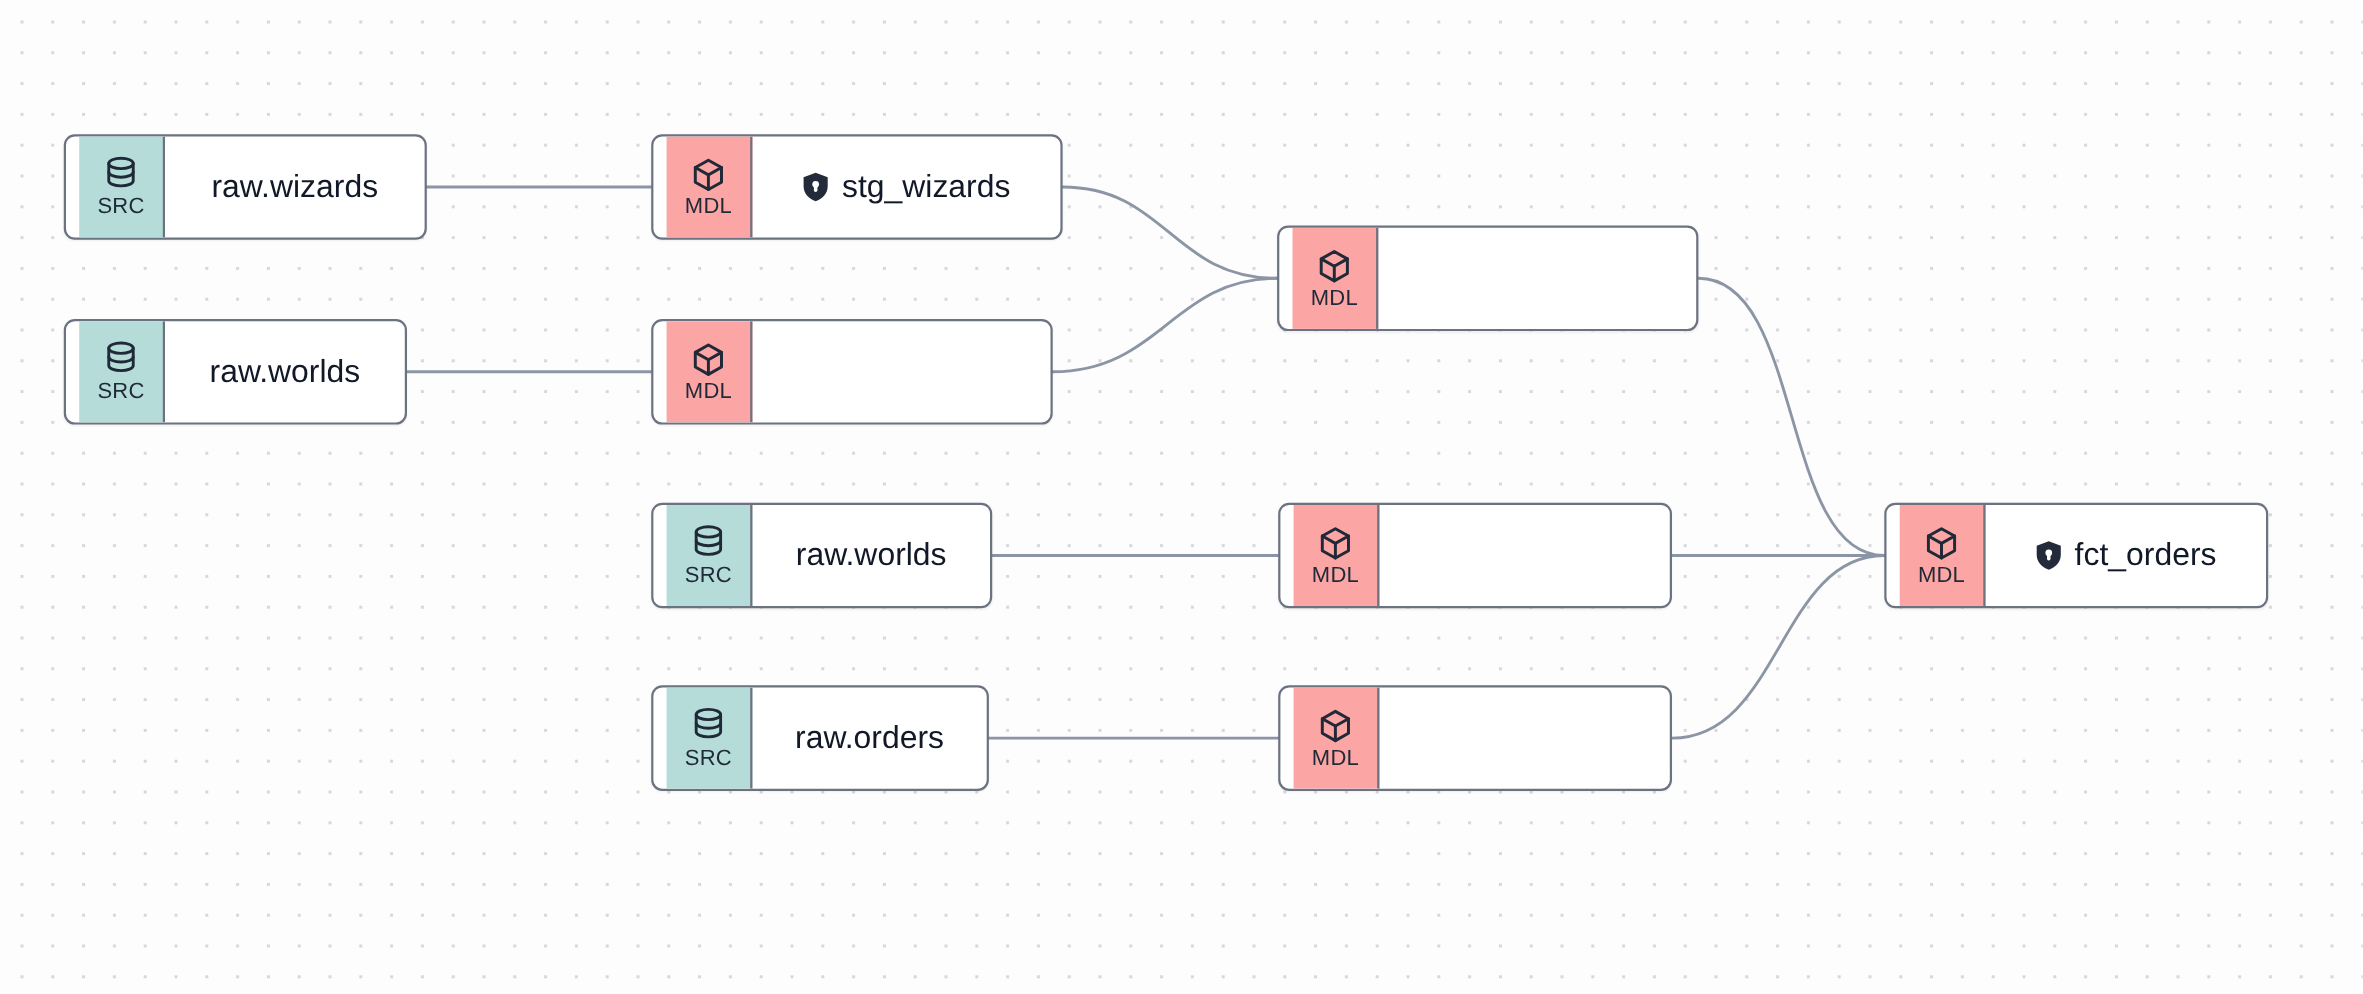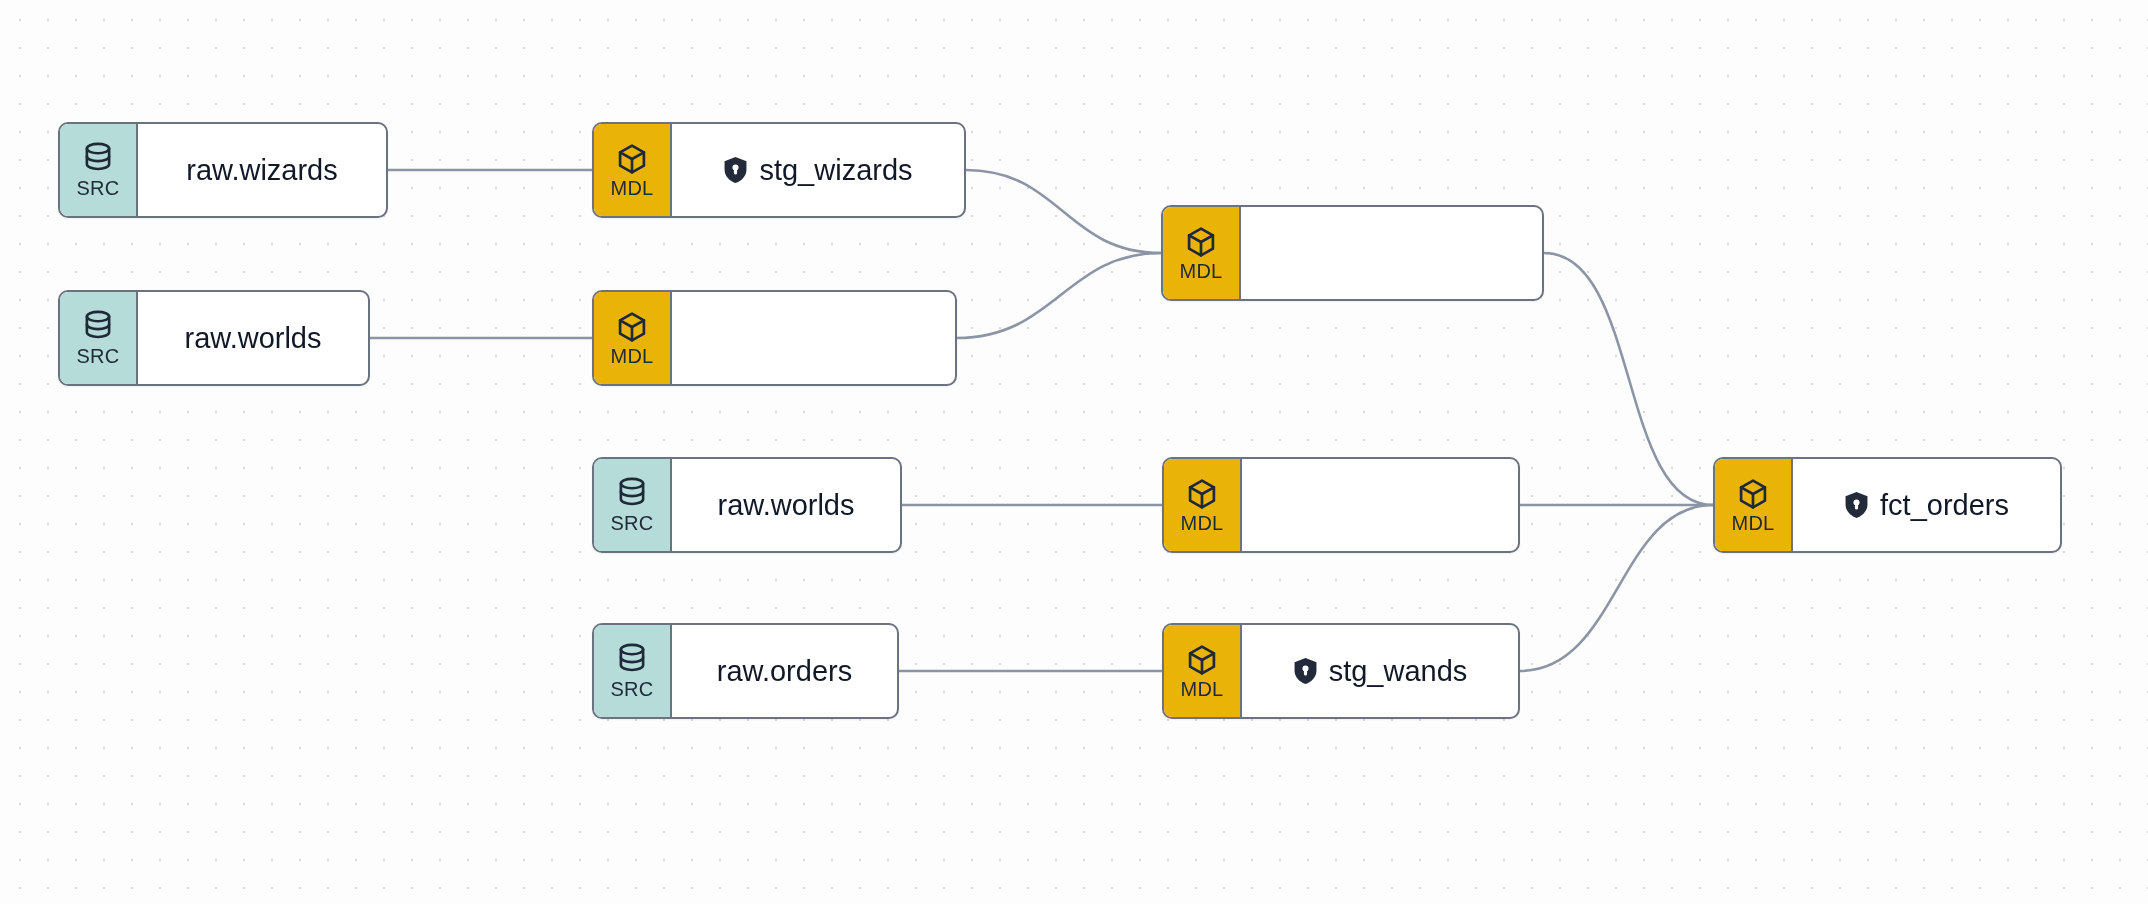--- a/index.html
+++ b/index.html
@@ -46,23 +46,24 @@
   .node-badge {
     width: 78px;
     flex: 0 0 78px;
     display: flex;
     flex-direction: column;
     align-items: center;
     justify-content: center;
     gap: 1px;
     border-right: 2px solid #6b7280;
     box-sizing: border-box;
+    margin-left: 12px;
   }
   .node.src .node-badge { background: #b5dcd8; }
-  .node.mdl .node-badge { background: #eab308; }
+  .node.mdl .node-badge { background: #fca5a5; }
 
   .node-badge .badge-icon {
     display: block;
     line-height: 0;
   }
   .node-badge .badge-text {
     font-size: 20px;
     line-height: 22px;
     color: #1f2937;
     letter-spacing: 0.2px;
@@ -231,61 +232,51 @@
     <div class="node-badge">
       <span class="badge-icon">
         <svg width="34" height="34" viewBox="0 0 24 24" fill="none" stroke="#1f2937" stroke-width="1.9" stroke-linecap="round" stroke-linejoin="round">
           <path d="M12 2.6 L20.4 7.3 L12 12 L3.6 7.3 Z"></path>
           <path d="M3.6 7.3 V16.7 L12 21.4 V12"></path>
           <path d="M20.4 7.3 V16.7 L12 21.4"></path>
         </svg>
       </span>
       <span class="badge-text">MDL</span>
     </div>
+  </div>
+
+  <div class="node mdl" style="left:1161px; top:205px; width:383px;">
+    <div class="node-badge">
+      <span class="badge-icon">
+        <svg width="34" height="34" viewBox="0 0 24 24" fill="none" stroke="#1f2937" stroke-width="1.9" stroke-linecap="round" stroke-linejoin="round">
+          <path d="M12 2.6 L20.4 7.3 L12 12 L3.6 7.3 Z"></path>
+          <path d="M3.6 7.3 V16.7 L12 21.4 V12"></path>
+          <path d="M20.4 7.3 V16.7 L12 21.4"></path>
+        </svg>
+      </span>
+      <span class="badge-text">MDL</span>
+    </div>
+  </div>
+
+  <div class="node mdl" style="left:1713px; top:457px; width:349px;">
+    <div class="node-badge">
+      <span class="badge-icon">
+        <svg width="34" height="34" viewBox="0 0 24 24" fill="none" stroke="#1f2937" stroke-width="1.9" stroke-linecap="round" stroke-linejoin="round">
+          <path d="M12 2.6 L20.4 7.3 L12 12 L3.6 7.3 Z"></path>
+          <path d="M3.6 7.3 V16.7 L12 21.4 V12"></path>
+          <path d="M20.4 7.3 V16.7 L12 21.4"></path>
+        </svg>
+      </span>
+      <span class="badge-text">MDL</span>
+    </div>
     <div class="node-body">
       <span class="node-lock">
         <svg width="25" height="28" viewBox="0 0 20 23">
           <path d="M10 0.8 L19 4.3 V11 C19 16.6 14.8 20.4 10 22.2 C5.2 20.4 1 16.6 1 11 V4.3 Z" fill="#232b3b"></path>
           <circle cx="10" cy="9.5" r="2.5" fill="#ffffff"></circle>
           <rect x="8.7" y="10" width="2.6" height="5.2" rx="1.3" fill="#ffffff"></rect>
         </svg>
       </span>
-      <span class="node-label">stg_wands</span>
-    </div>
-  </div>
-
-  <div class="node mdl" style="left:1161px; top:205px; width:383px;">
-    <div class="node-badge">
-      <span class="badge-icon">
-        <svg width="34" height="34" viewBox="0 0 24 24" fill="none" stroke="#1f2937" stroke-width="1.9" stroke-linecap="round" stroke-linejoin="round">
-          <path d="M12 2.6 L20.4 7.3 L12 12 L3.6 7.3 Z"></path>
-          <path d="M3.6 7.3 V16.7 L12 21.4 V12"></path>
-          <path d="M20.4 7.3 V16.7 L12 21.4"></path>
-        </svg>
-      </span>
-      <span class="badge-text">MDL</span>
-    </div>
-  </div>
-
-  <div class="node mdl" style="left:1713px; top:457px; width:349px;">
-    <div class="node-badge">
-      <span class="badge-icon">
-        <svg width="34" height="34" viewBox="0 0 24 24" fill="none" stroke="#1f2937" stroke-width="1.9" stroke-linecap="round" stroke-linejoin="round">
-          <path d="M12 2.6 L20.4 7.3 L12 12 L3.6 7.3 Z"></path>
-          <path d="M3.6 7.3 V16.7 L12 21.4 V12"></path>
-          <path d="M20.4 7.3 V16.7 L12 21.4"></path>
-        </svg>
-      </span>
-      <span class="badge-text">MDL</span>
-    </div>
-    <div class="node-body">
-      <span class="node-lock">
-        <svg width="25" height="28" viewBox="0 0 20 23">
-          <path d="M10 0.8 L19 4.3 V11 C19 16.6 14.8 20.4 10 22.2 C5.2 20.4 1 16.6 1 11 V4.3 Z" fill="#232b3b"></path>
-          <circle cx="10" cy="9.5" r="2.5" fill="#ffffff"></circle>
-          <rect x="8.7" y="10" width="2.6" height="5.2" rx="1.3" fill="#ffffff"></rect>
-        </svg>
-      </span>
       <span class="node-label">fct_orders</span>
     </div>
   </div>
 
 </div>
 
 </body></html>

